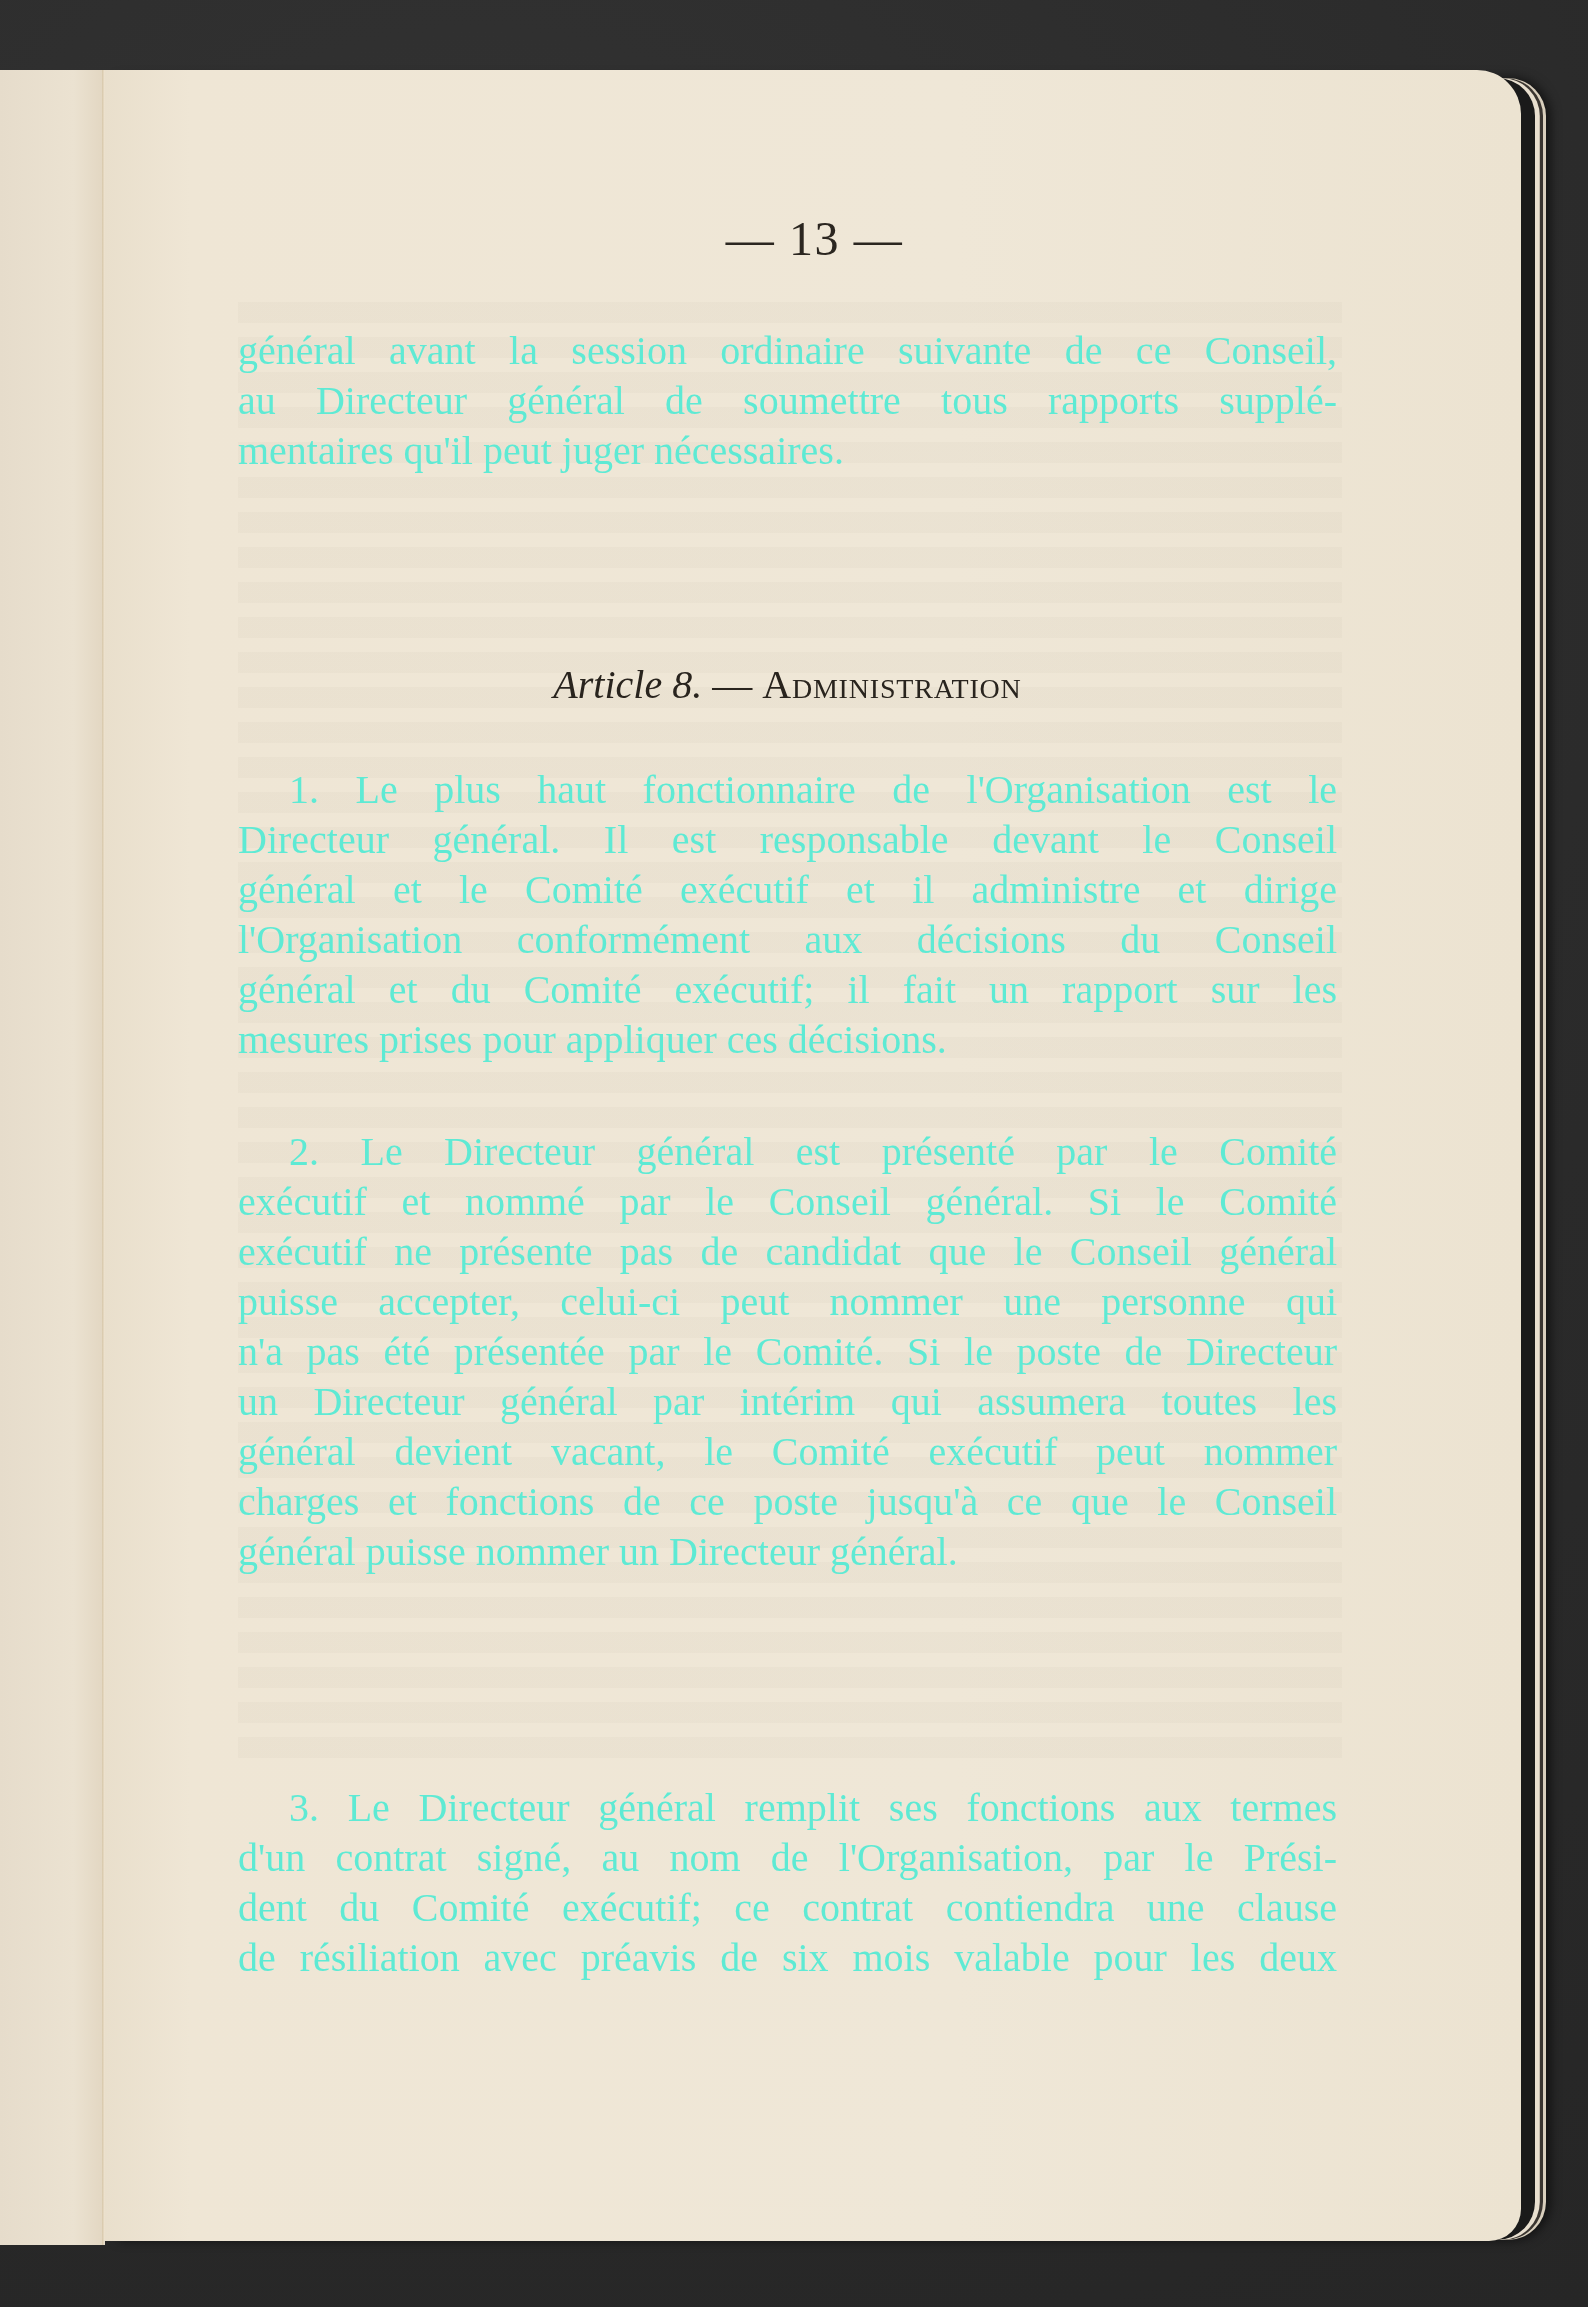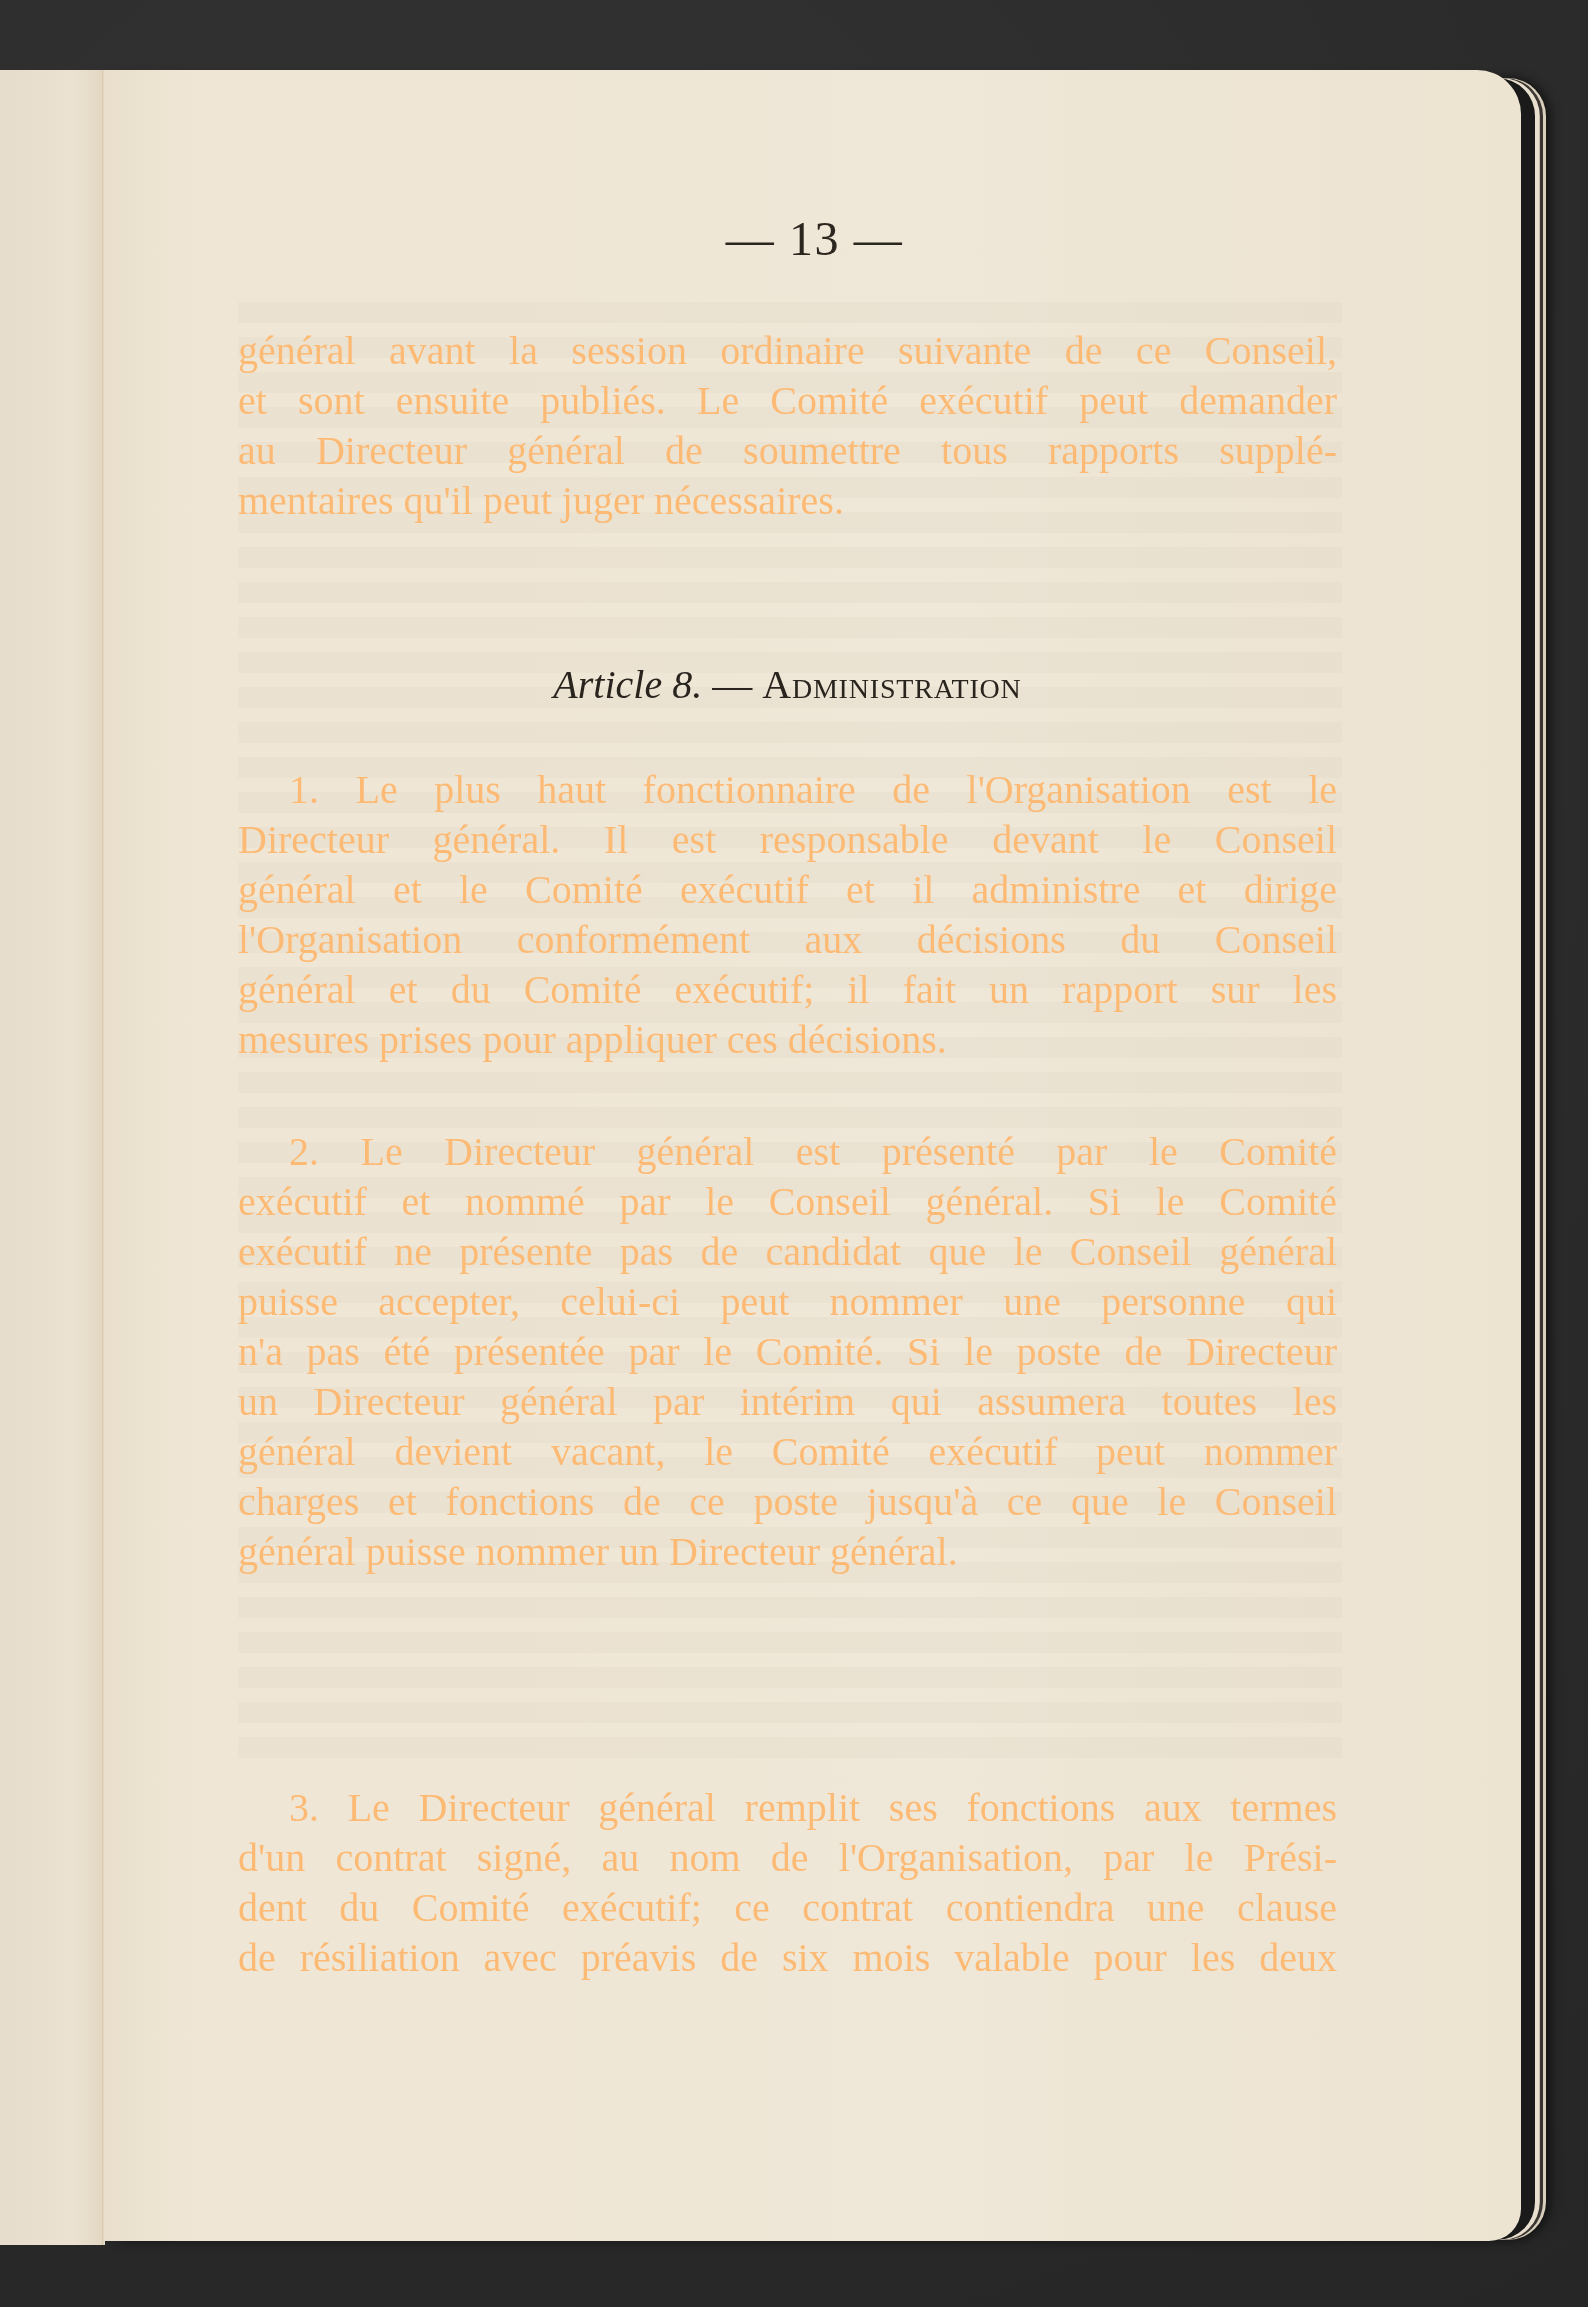--- a/index.html
+++ b/index.html
@@ -74,21 +74,21 @@
       font-size: 48px;
       color: #2b2620;
       letter-spacing: 1.6px;
       padding-left: 40px;
       box-sizing: border-box;
     }
     .text-block {
       position: absolute;
       left: 238px;
       width: 1099px;
-      color: #fdba74;
+      color: #5eead4;
       font-size: 40px;
       line-height: 50px;
     }
     .line {
       display: block;
       text-align: justify;
       text-align-last: justify;
       white-space: nowrap;
     }
     .line.last {
@@ -118,21 +118,20 @@
 <div class="left-page"></div>
 <div class="page-stack"></div>
 <div class="page"></div>
 <div class="spine-line"></div>
 <div class="ghost"></div>
 
 <div class="folio">— 13 —</div>
 
 <div class="text-block" style="top: 326px;">
   <span class="line">général avant la session ordinaire suivante de ce Conseil,</span>
-  <span class="line">et sont ensuite publiés. Le Comité exécutif peut demander</span>
   <span class="line">au Directeur général de soumettre tous rapports supplé-</span>
   <span class="line last">mentaires qu'il peut juger nécessaires.</span>
 </div>
 
 <div class="heading">
   <span class="art">Article 8.</span>
   <span>—</span>
   <span class="title">Administration</span>
 </div>
 

